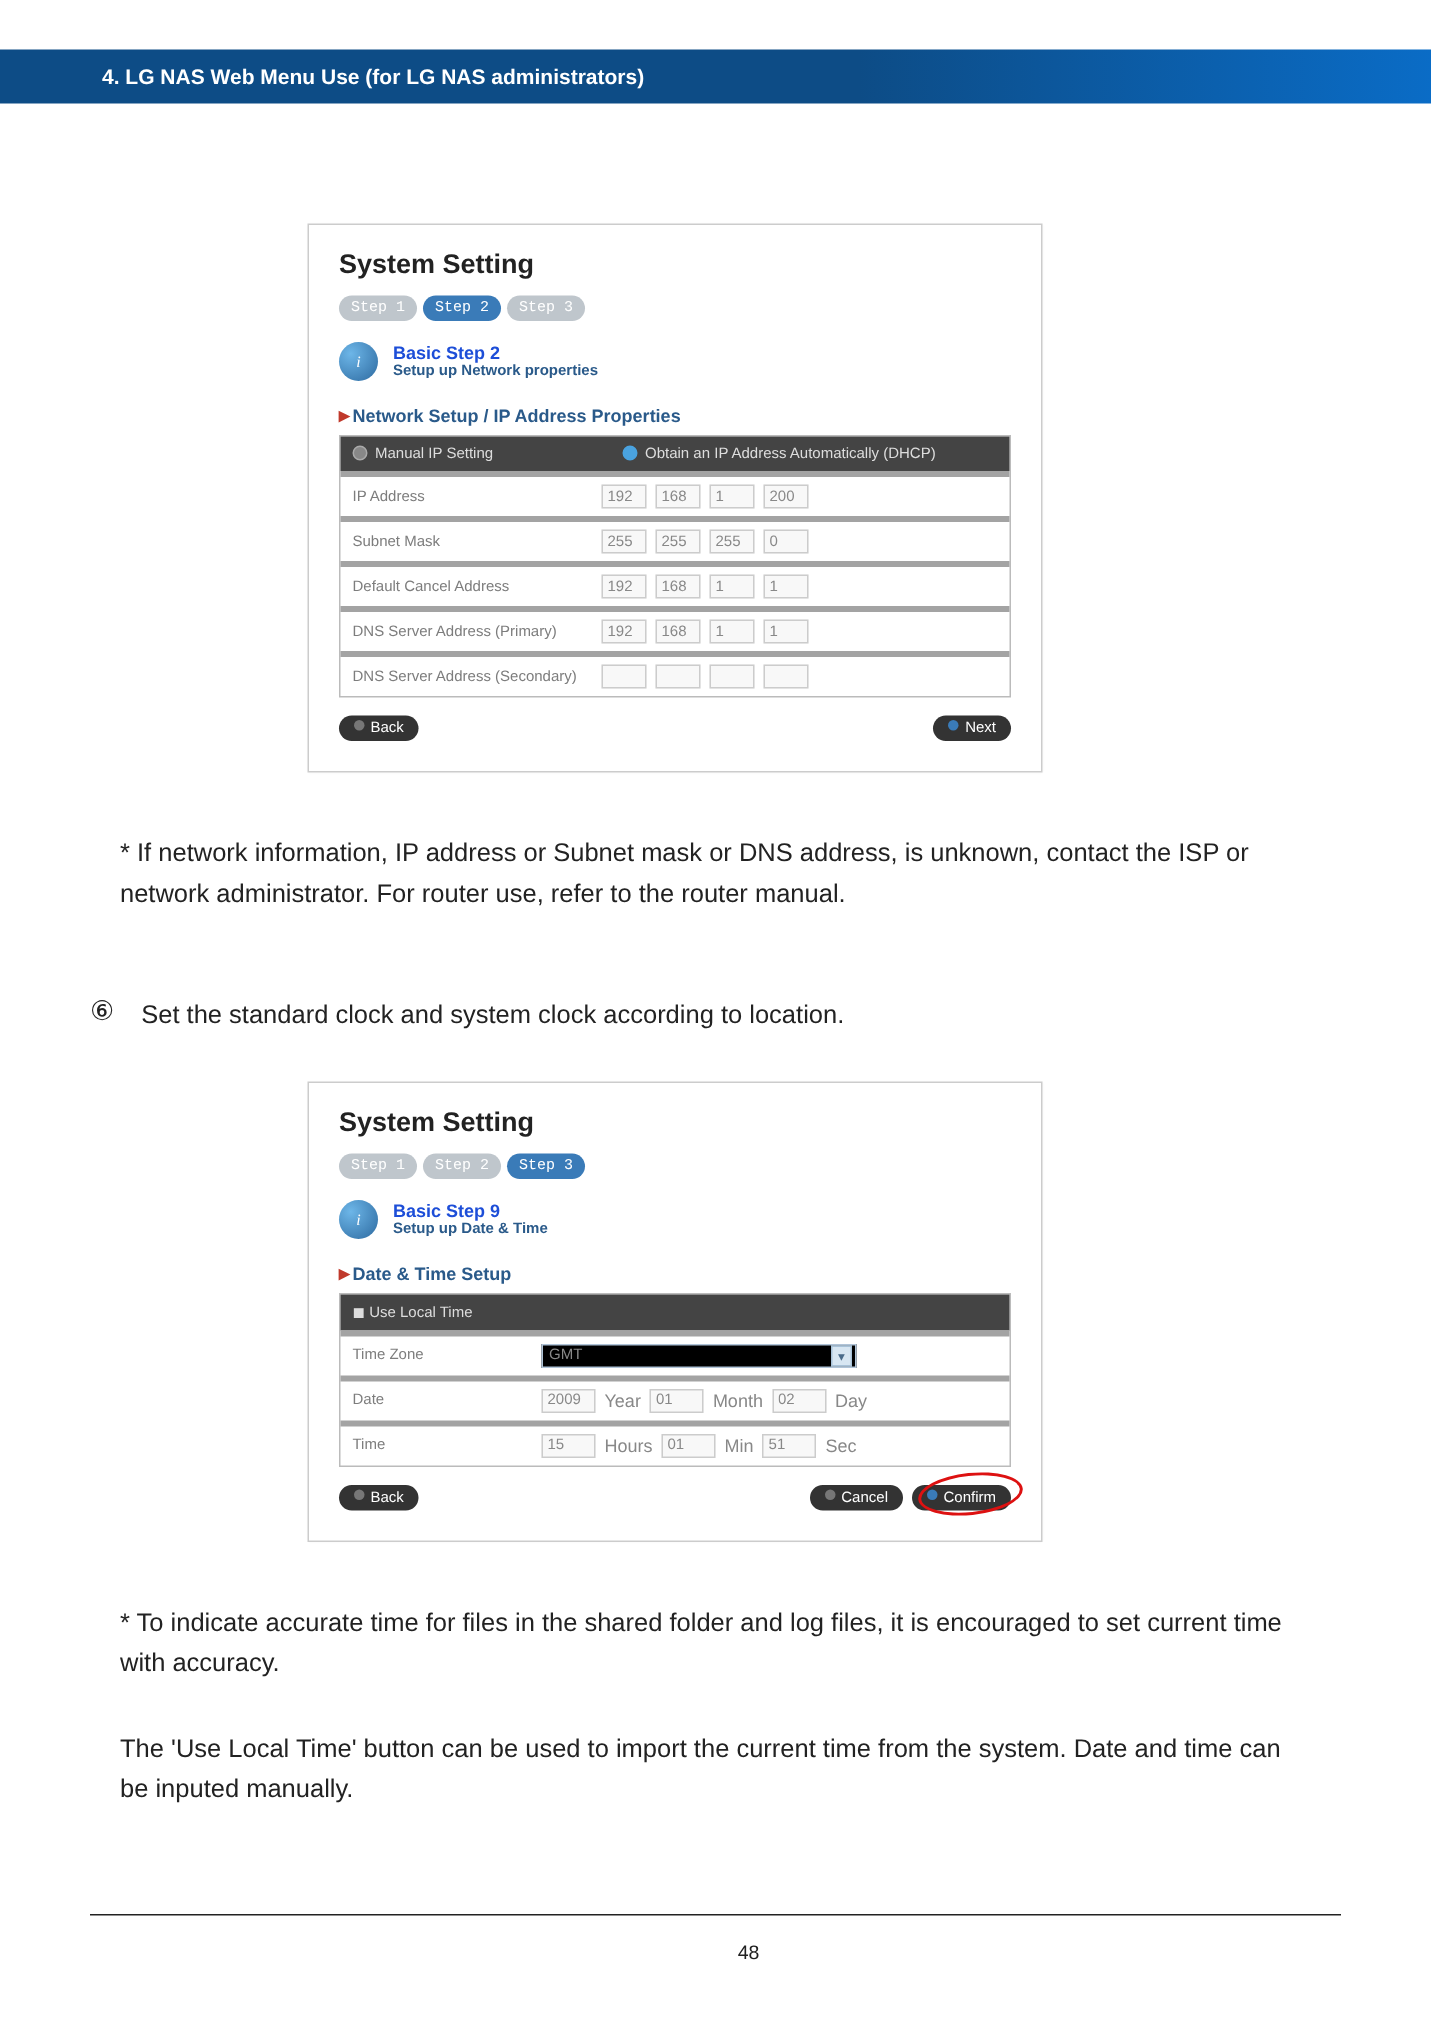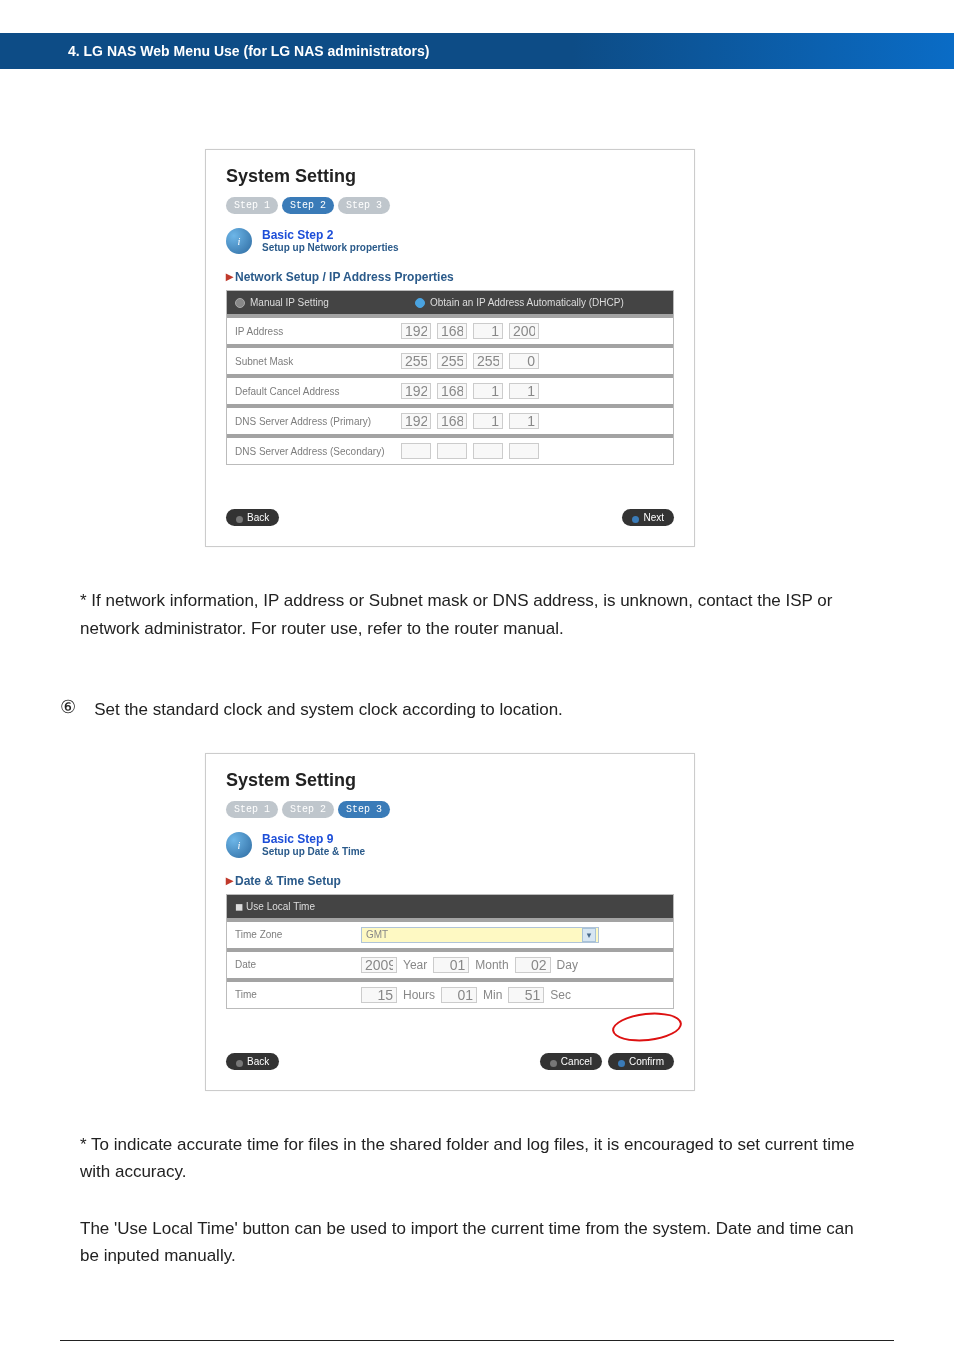--- a/index.html
+++ b/index.html
@@ -20,32 +20,32 @@
   .stephead .t2 { font-size: 10px; font-weight: bold; color: #2a5a8a; }
   .section-label { font-size: 12px; font-weight: bold; color: #2a5a8a; margin: 8px 0 6px 0; }
   .section-label .arrow { color: #c0392b; font-size: 14px; margin-right: 2px; }
   .tbl { border: 1px solid #bbb; font-size: 10px; color: #7d7d7d; }
   .tbl-header { background: #444; color: #ddd; display: flex; }
   .tbl-header .hcell { padding: 6px 8px; }
   .tbl-header .hcell.radio::before { content: ""; display: inline-block; width: 8px; height: 8px; border-radius: 50%; background: #888; margin-right: 5px; border: 1px solid #aaa; vertical-align: middle; }
   .tbl-header .hcell.radio.sel::before { background: #4aa3e0; border-color: #4aa3e0; }
   .tbl-row { display: flex; align-items: center; border-top: 4px solid #a3a3a3; padding: 5px 8px; gap: 6px; }
   .tbl-row .label { width: 160px; }
-  .octet { width: 30px; height: 16px; border: 1px solid #ccc; background: #f8f8f8; font-size: 14px; text-align: right; padding: 0 3px; color: #888; }
+  .octet { width: 30px; height: 16px; border: 1px solid #ccc; background: #f8f8f8; font-size: 10px; text-align: left; padding: 0 3px; color: #888; }
   .time-row .octet { width: 36px; }
   .sublabel { color: #888; font-size: 12px; }
   .btnbar { display: flex; justify-content: space-between; margin-top: 12px; }
-  .pill { font-size: 10px; color: #fff; background: #333; border-radius: 10px; padding: 3px 10px; display: inline-flex; align-items: flex-end; gap: 4px; margin-top: 32px; }
+  .pill { font-size: 10px; color: #fff; background: #333; border-radius: 10px; padding: 3px 10px; display: inline-flex; align-items: flex-start; gap: 4px; }
   .pill::before { content: ""; width: 7px; height: 7px; border-radius: 50%; background: #777; display: inline-block; }
   .pill.blue::before { background: #3a7bb8; }
   .body-text { margin: 0 80px; font-size: 17px; line-height: 1.6; color: #222; }
   .body-text p { margin-top: 40px; }
   .numitem { display: flex; gap: 18px; margin: 54px 60px 0 60px; }
   .circled { font-size: 18px; }
-  .tz-select { height: 16px; border: 1px solid #b0c4d8; background: #fef9c3; width: 238px; display: inline-flex; align-items: center; justify-content: space-between; padding: 0 2px 0 4px; font-size: 10px; color: #888; }
+  .tz-select { height: 16px; border: 1px solid #b0c4d8; background: #000000; width: 210px; display: inline-flex; align-items: center; justify-content: space-between; padding: 0 2px 0 4px; font-size: 10px; color: #888; }
   .tz-select .dd { width: 14px; height: 14px; background: #d7e6f2; border: 1px solid #a8c2d8; display: flex; align-items: center; justify-content: center; color: #4a6b8a; font-size: 9px; }
   .rightbtns { display: flex; gap: 6px; position: relative; }
   .redring { position: absolute; right: -8px; top: -8px; width: 70px; height: 28px; border: 2px solid #d11; border-radius: 50%; transform: rotate(-6deg); pointer-events: none; }
   .footer { text-align: center; margin-top: 70px; }
   .footer-line { height: 1px; background: #222; margin: 0 60px 16px 60px; }
   .pagenum { font-size: 13px; font-weight: normal; margin-left: 44px; }
 </style>
 </head>
 <body>
 

